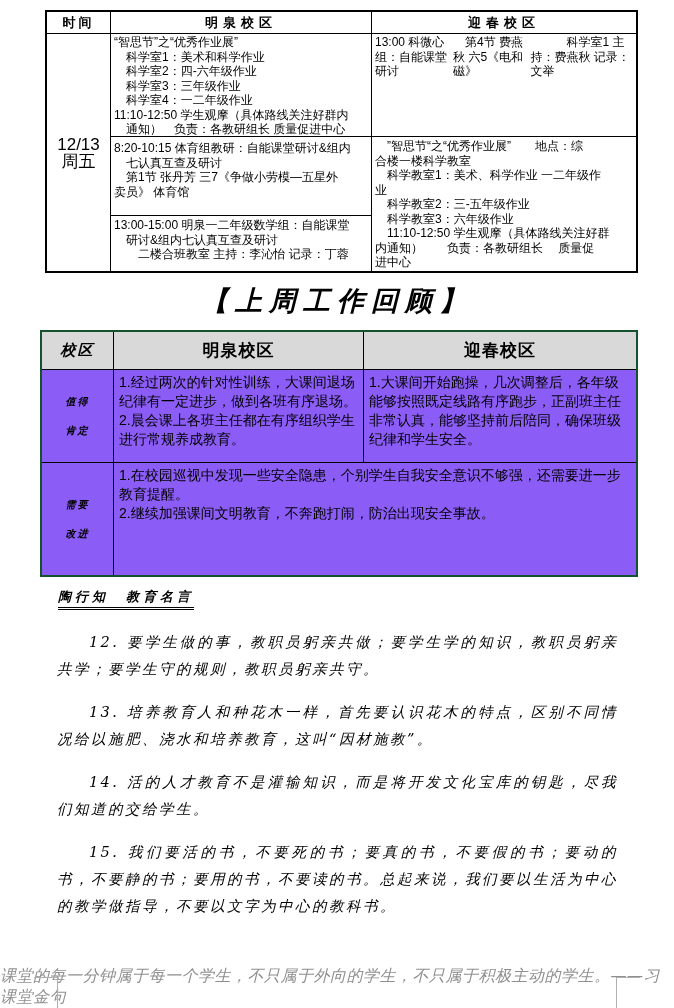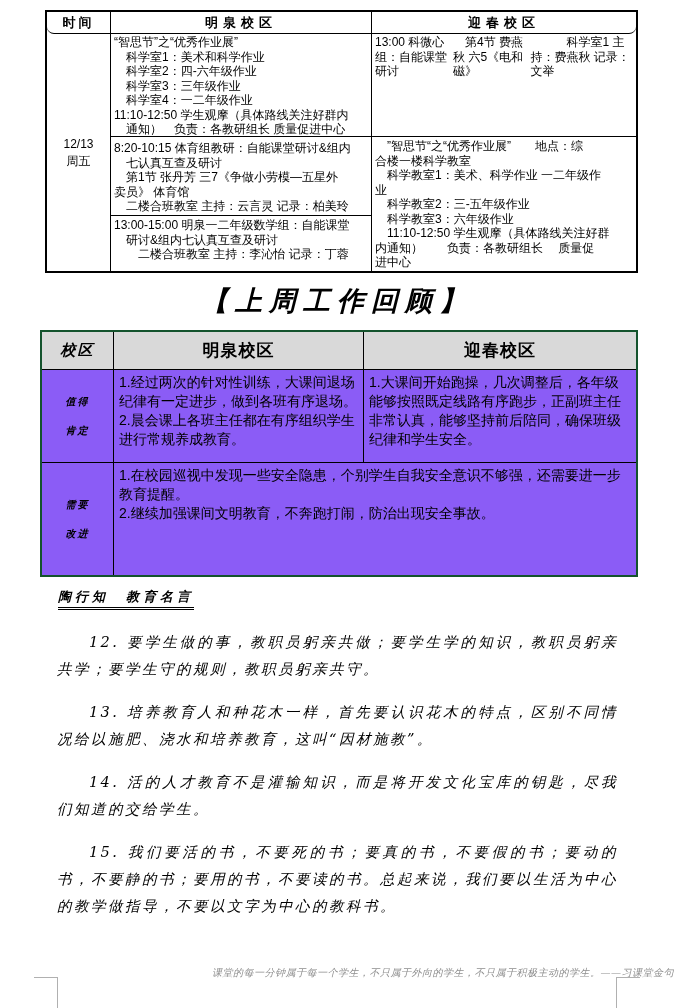--- a/index.html
+++ b/index.html
@@ -7,30 +7,30 @@
   body {
     background:#ffffff;
     font-family:"Liberation Sans", sans-serif;
     color:#000;
     position:relative;
     overflow:hidden;
   }
 
   
   .t1 { position:absolute; top:10px; left:45px; width:593px; border:2px solid #000; background:#fff; }
-  .t1-hrow { display:flex; border-bottom:1px solid #000; height:22px;border-radius:7px; }
+  .t1-hrow { display:flex; border-bottom:1px solid #000; height:22px; }
   .t1-hcell { font-weight:bold; font-size:13px; text-align:center; line-height:21px; letter-spacing:5px; overflow:hidden; }
   .t1-hcell.c1 { width:64px; border-right:1px solid #000; letter-spacing:3px; }
   .t1-hcell.c2 { width:261px; border-right:1px solid #000; }
   .t1-hcell.c3 { flex:1; }
   .t1-brow { display:flex; height:237px; }
   .t1-time {
     width:64px; border-right:1px solid #000;
     display:flex; flex-direction:column; justify-content:center; align-items:center;
-    font-size:12px; line-height:17px;
+    font-size:17px; line-height:17px;
   }
   .t1-col { display:flex; flex-direction:column; }
   .t1-col.mq { width:261px; border-right:1px solid #000; }
   .t1-col.yc { flex:1; }
   .sub { padding:1px 3px; overflow:hidden; }
   .sub + .sub { border-top:1px solid #000; }
   .sub .line { font-size:12px; line-height:14.5px; white-space:pre-wrap; }
   .sub.h102 { height:102px; }
   .sub.h79  { height:79px; padding-top:4px; }
   .sub.grow { flex:1; padding-top:2px; }
@@ -73,23 +73,23 @@
   }
   .quotes { position:absolute; top:629px; left:57px; width:561px; }
   .quote {
     font-family:"DejaVu Serif", serif; font-style:italic;
     font-size:14.5px; line-height:27px; letter-spacing:2.5px;
     text-indent:2.2em; text-align:justify; margin-bottom:16px;
   }
 
   
   .page-footer {
-    position:absolute; top:966px; left:0; width:100%; text-align:right;
+    position:absolute; top:966px; left:0; width:100%; text-align:left;
     font-family:"DejaVu Serif", serif; font-style:italic;
-    font-size:10px; letter-spacing:0.5px; color:#8f8f8f;
+    font-size:16px; letter-spacing:0.5px; color:#8f8f8f;
   }
   .corner-mark { position:absolute; bottom:0; width:24px; height:31px; }
   .corner-mark.left  { left:34px;  border-top:1px solid #b0b0b0; border-right:1px solid #b0b0b0; }
   .corner-mark.right { right:34px; border-top:1px solid #b0b0b0; border-left:1px solid #b0b0b0; }
 </style>
 </head>
 <body>
 
 <div>
 
@@ -112,21 +112,20 @@
           <div class="line">　科学室3：三年级作业</div>
           <div class="line">　科学室4：一二年级作业</div>
           <div class="line">11:10-12:50 学生观摩（具体路线关注好群内</div>
           <div class="line">　通知）　负责：各教研组长 质量促进中心</div>
         </div>
         <div class="sub h79">
           <div class="line">8:20-10:15 体育组教研：自能课堂研讨&amp;组内</div>
           <div class="line">　七认真互查及研讨</div>
           <div class="line">　第1节 张丹芳 三7《争做小劳模—五星外</div>
           <div class="line">卖员》 体育馆</div>
-          <div class="line">　二楼合班教室 主持：云言灵 记录：柏美玲</div>
         </div>
         <div class="sub grow">
           <div class="line">13:00-15:00 明泉一二年级数学组：自能课堂</div>
           <div class="line">　研讨&amp;组内七认真互查及研讨</div>
           <div class="line">　　二楼合班教室 主持：李沁怡 记录：丁蓉</div>
         </div>
       </div>
       <div class="t1-col yc">
         <div class="sub h102 vcenter">
           <div class="line">13:00 科微心组：自能课堂研讨</div>

